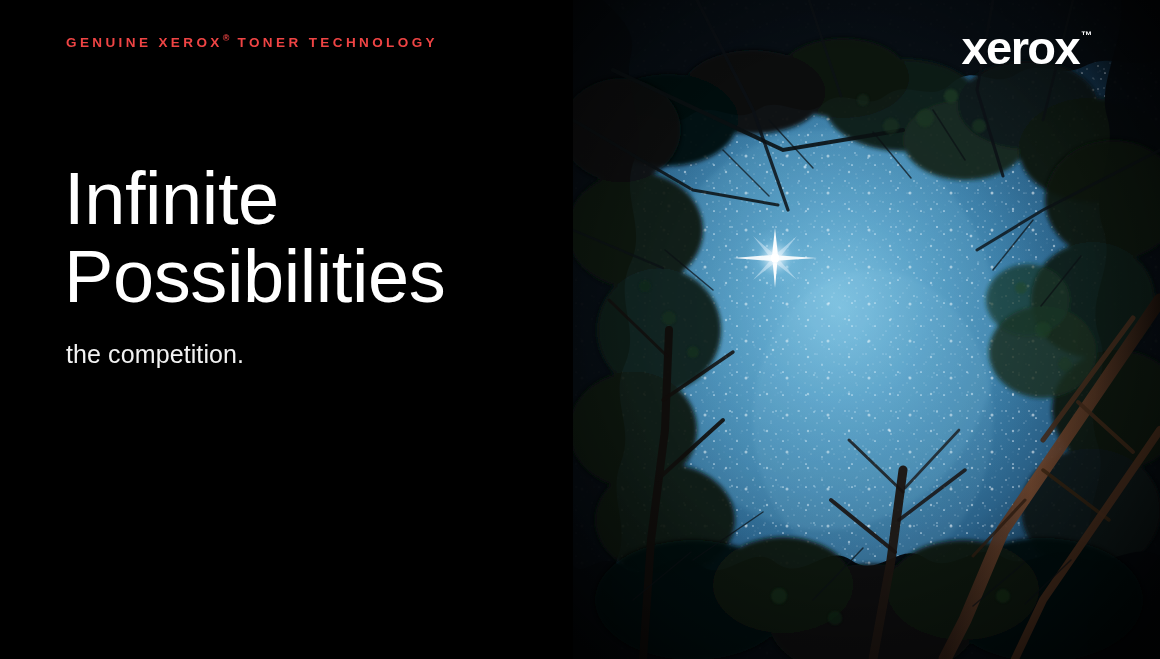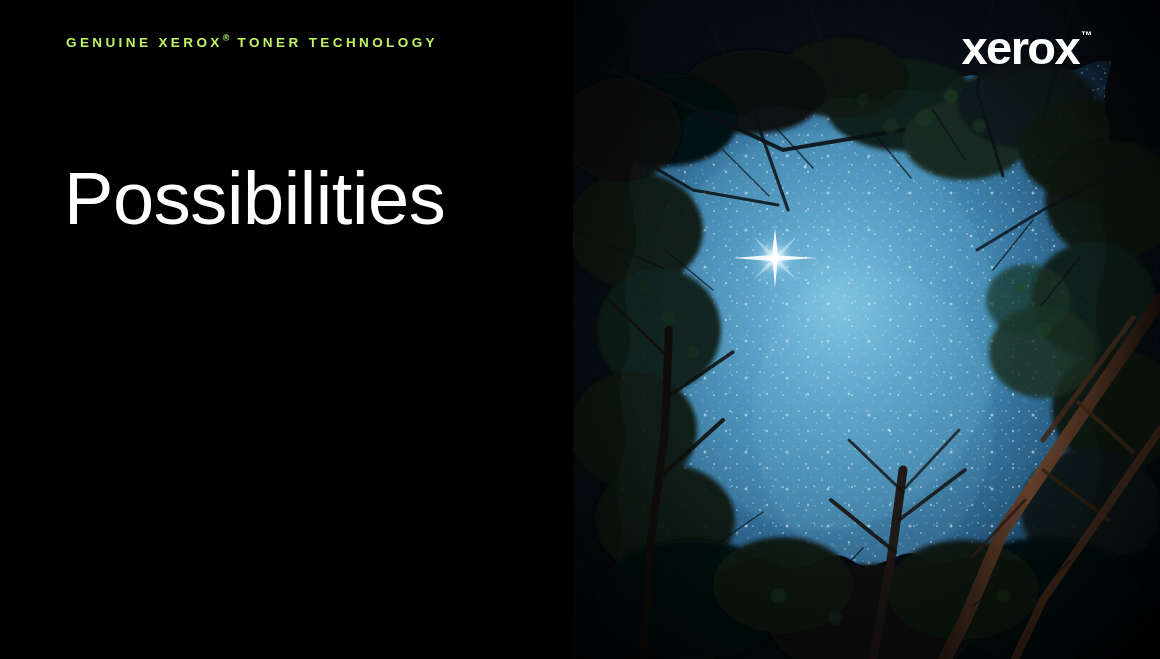--- a/index.html
+++ b/index.html
@@ -22,21 +22,21 @@
     position:relative;
     width:573px; height:659px;
     background:#000000;
     flex:0 0 573px;
   }
   .eyebrow {
     position:absolute;
     left:66px; top:33px;
     font-size:13.5px;
     font-weight:bold;
-    color:#bef264;
+    color:#ef4444;
     letter-spacing:3.4px;
     white-space:nowrap;
   }
   .eyebrow .reg {
     font-size:9px;
     vertical-align:super;
     letter-spacing:1px;
   }
   .headline {
     position:absolute;
@@ -106,24 +106,26 @@
 
 <div class="banner">
 
   <div class="left-panel">
 
     <div class="eyebrow">
       <span>GENUINE XEROX</span><span class="reg">®</span>&nbsp;<span>TONER TECHNOLOGY</span>
     </div>
 
     <div class="headline">
+      <span>Infinite</span>
       <span>Possibilities</span>
     </div>
 
     <div class="subcopy">
+      <span>the competition.</span>
     </div>
 
   </div>
 
   <div class="photo-panel">
 
     <svg class="scene" viewBox="0 0 587 659" preserveAspectRatio="xMidYMid slice">
       <defs>
 
         <radialGradient id="skyGrad" cx="46%" cy="47%" r="62%">

